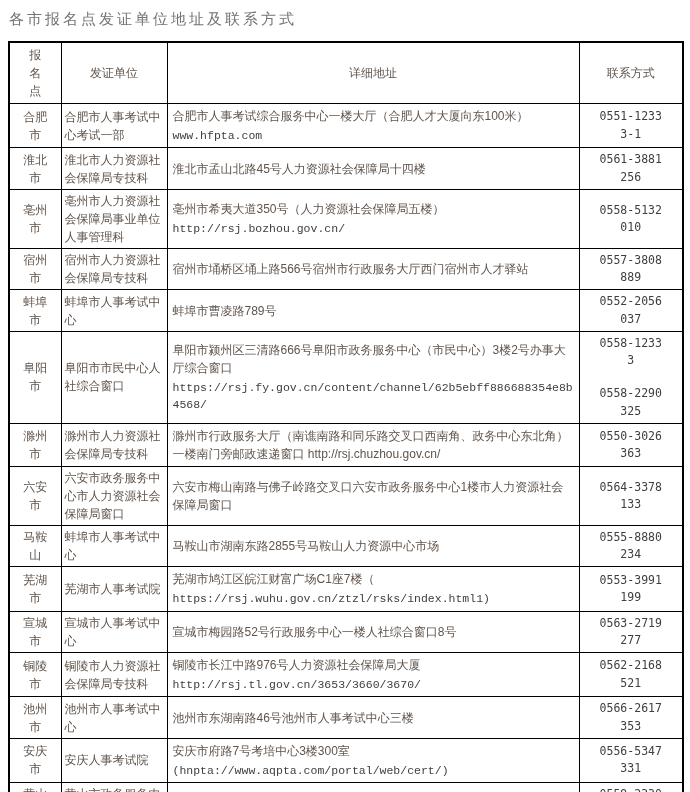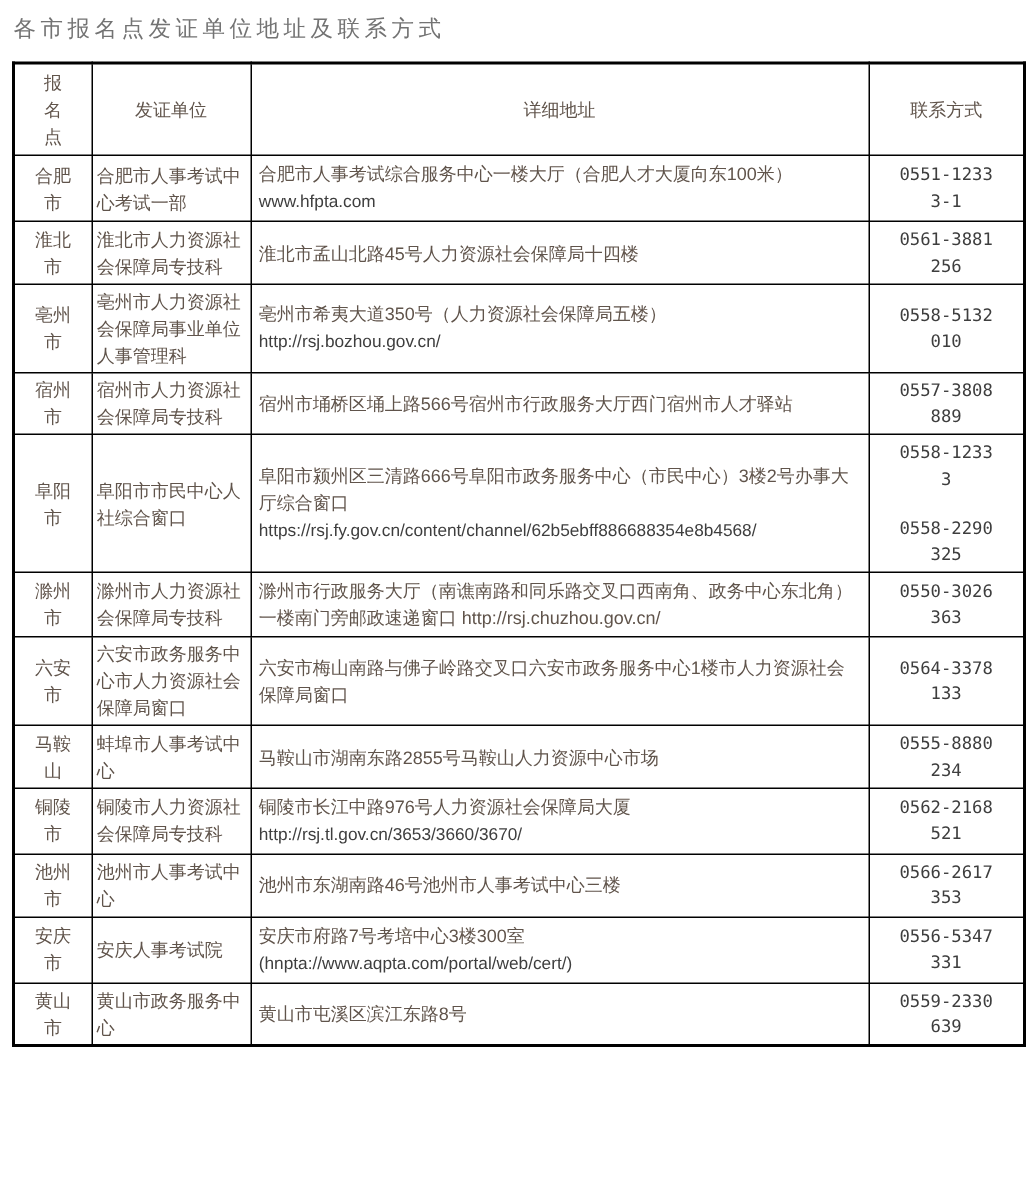--- a/index.html
+++ b/index.html
@@ -60,21 +60,21 @@
   td.c-contact {
     text-align: center;
     font-family: "DejaVu Sans Mono", monospace;
     font-size: 11.5px;
     color: #3e3e3e;
     letter-spacing: 0px;
     padding: 3px 20px;
   }
   .addr-line { min-height: 16px; }
   .addr-line.latin {
-    font-family: Liberation Sans, sans-serif;
+    font-family: Liberation Mono, monospace;
     font-size: 11.5px;
     color: #3e3e3e;
     margin-top: 2px;
   }
   .phone + .phone { margin-top: 16px; }
 </style>
 </head>
 <body>
 
 <div class="page">
@@ -132,20 +132,30 @@
     <td class="c-city">宿州市</td>
     <td class="c-unit">宿州市人力资源社会保障局专技科</td>
     <td class="c-addr">
             <div class="addr-line">宿州市埇桥区埇上路566号宿州市行政服务大厅西门宿州市人才驿站</div>
           </td>
     <td class="c-contact">
             <div class="phone">0557-3808889</div>
           </td>
   </tr>
         <tr>
+    <td class="c-city">蚌埠市</td>
+    <td class="c-unit">蚌埠市人事考试中心</td>
+    <td class="c-addr">
+            <div class="addr-line">蚌埠市曹凌路789号</div>
+          </td>
+    <td class="c-contact">
+            <div class="phone">0552-2056037</div>
+          </td>
+  </tr>
+        <tr>
     <td class="c-city">阜阳市</td>
     <td class="c-unit">阜阳市市民中心人社综合窗口</td>
     <td class="c-addr">
             <div class="addr-line">阜阳市颍州区三清路666号阜阳市政务服务中心（市民中心）3楼2号办事大厅综合窗口</div>
             <div class="addr-line latin">https://rsj.fy.gov.cn/content/channel/62b5ebff886688354e8b4568/</div>
           </td>
     <td class="c-contact">
             <div class="phone">0558-12333</div>
             <div class="phone">0558-2290325</div>
           </td>
@@ -171,20 +181,41 @@
           </td>
   </tr>
         <tr>
     <td class="c-city">马鞍山</td>
     <td class="c-unit">蚌埠市人事考试中心</td>
     <td class="c-addr">
             <div class="addr-line">马鞍山市湖南东路2855号马鞍山人力资源中心市场</div>
           </td>
     <td class="c-contact">
             <div class="phone">0555-8880234</div>
+          </td>
+  </tr>
+        <tr>
+    <td class="c-city">芜湖市</td>
+    <td class="c-unit">芜湖市人事考试院</td>
+    <td class="c-addr">
+            <div class="addr-line">芜湖市鸠江区皖江财富广场C1座7楼（</div>
+            <div class="addr-line latin">https://rsj.wuhu.gov.cn/ztzl/rsks/index.html1)</div>
+          </td>
+    <td class="c-contact">
+            <div class="phone">0553-3991199</div>
+          </td>
+  </tr>
+        <tr>
+    <td class="c-city">宣城市</td>
+    <td class="c-unit">宣城市人事考试中心</td>
+    <td class="c-addr">
+            <div class="addr-line">宣城市梅园路52号行政服务中心一楼人社综合窗口8号</div>
+          </td>
+    <td class="c-contact">
+            <div class="phone">0563-2719277</div>
           </td>
   </tr>
         <tr>
     <td class="c-city">铜陵市</td>
     <td class="c-unit">铜陵市人力资源社会保障局专技科</td>
     <td class="c-addr">
             <div class="addr-line">铜陵市长江中路976号人力资源社会保障局大厦</div>
             <div class="addr-line latin">http://rsj.tl.gov.cn/3653/3660/3670/</div>
           </td>
     <td class="c-contact">

